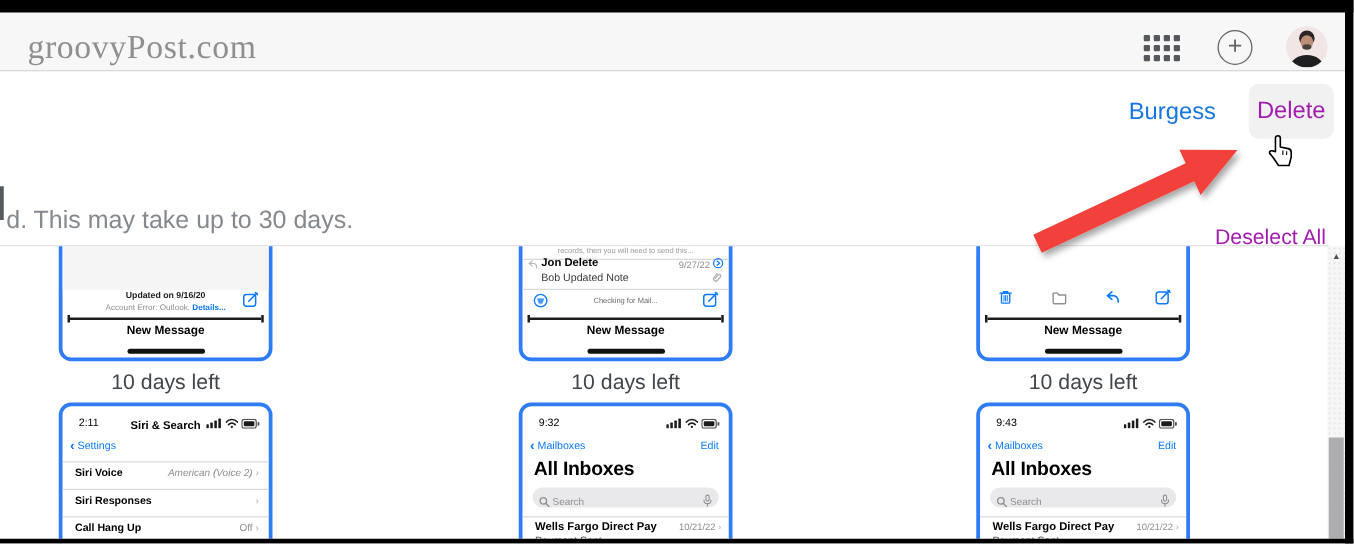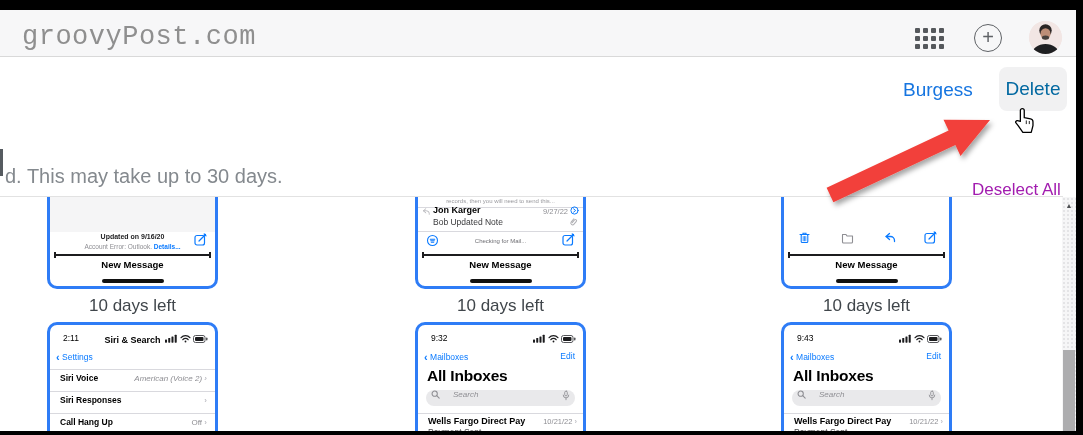--- a/index.html
+++ b/index.html
@@ -7,30 +7,30 @@
   body { font-family:"Liberation Sans", sans-serif; }
   .screen { position:relative; width:1083px; height:435px; background:#fff; overflow:hidden; }
 
   
   .bar-top    { position:absolute; left:0; top:0; width:1083px; height:10px; background:#000; z-index:50; }
   .bar-right  { position:absolute; left:1076px; top:0; width:7px; height:435px; background:#000; z-index:50; }
   .bar-bottom { position:absolute; left:0; top:431px; width:1083px; height:4px; background:#000; z-index:50; }
 
   
   .header { position:absolute; left:0; top:10px; width:1076px; height:47px; background:#f7f7f8; border-bottom:1px solid #d9d9d9; }
-  .watermark { position:absolute; left:22px; top:12px; font-family:Liberation Mono, monospace; font-size:27px; color:#8f8f8f; letter-spacing:.5px; }
+  .watermark { position:absolute; left:22px; top:12px; font-family:Liberation Serif, serif; font-size:27px; color:#8f8f8f; letter-spacing:.5px; }
   .appgrid { position:absolute; left:915px; top:18px; display:grid; grid-template-columns:repeat(4,4.5px); grid-template-rows:repeat(3,4.5px); gap:3.5px; cursor:pointer; }
   .appgrid i { background:#55585c; border-radius:1px; }
   .plusbtn { position:absolute; left:974px; top:14px; width:28px; height:28px; border:1.8px solid #5f6266; border-radius:50%; color:#5f6266; font-size:20px; font-weight:300; display:flex; align-items:center; justify-content:center; cursor:pointer; line-height:1; padding-bottom:2px; }
   .avatar { position:absolute; left:1029px; top:11px; width:33px; height:33px; border-radius:50%; overflow:hidden; background:#f1e4e2; cursor:pointer; }
 
   
   .recover { position:absolute; left:903px; top:79px; font-size:19px; color:#1675e0; cursor:pointer; }
   .delete-btn { position:absolute; left:999px; top:67px; width:68px; height:44px; background:#f1f1f2; border-radius:8px; display:flex; align-items:center; justify-content:center; cursor:pointer; }
-  .delete-btn span { font-size:19px; color:#0369a1; }
+  .delete-btn span { font-size:19px; color:#a21caf; }
   .notice { position:absolute; left:5px; top:165px; font-size:20px; color:#84898e; }
   .letter-frag { position:absolute; left:0; top:149px; width:3px; height:27px; background:#565b60; }
   .deselect { position:absolute; left:972px; top:180px; font-size:17px; color:#a21caf; cursor:pointer; }
 
   .scroll-top-line { position:absolute; left:0; top:196px; width:1063px; border-top:1px solid #e2e2e2; }
 
   
   .viewport { position:absolute; left:0; top:197px; width:1063px; height:234px; overflow:hidden; }
   .phone { position:absolute; width:171px; height:214px; border:3px solid #2e7cf6; border-radius:10px; background:#fff; overflow:hidden; cursor:pointer; }
   .p1 { left:47px; }  .p2 { left:415px; }  .p3 { left:781px; }
@@ -60,21 +60,21 @@
   .t2-status { top:160px; font-size:6px; color:#6d6d72; }
 
   
   .ptime { left:13px; top:8px; font-size:8.5px; font-weight:400; color:#000; }
   .sticons { position:absolute; right:7px; top:9px; display:flex; gap:2.5px; align-items:center; }
   .pback { left:6px; top:26px; font-size:8.5px; color:#0a7aff; }
   .pback b { font-size:11px; font-weight:700; vertical-align:-1px; }
   .pedit { right:8px; top:26px; font-size:8.5px; color:#0a7aff; }
   .pnavtitle { top:10px; font-size:9px; font-weight:700; color:#000; }
   .bigtitle { left:9px; top:42px; font-size:15.5px; font-weight:800; color:#000; letter-spacing:-.2px; }
-  .searchbar { position:absolute; left:8px; right:8px; top:65px; height:16px; background:#e9e9eb; border-radius:8px; display:flex; align-items:flex-start; padding:0 5px; gap:13px;font-style:italic; }
+  .searchbar { position:absolute; left:8px; right:8px; top:65px; height:16px; background:#e9e9eb; border-radius:8px; display:flex; align-items:flex-end; padding:0 5px; gap:2px; }
   .searchtxt { font-size:8px; color:#8e8e93; flex:1; }
   .mailrow-sender { left:10px; top:91px; font-size:9px; font-weight:700; color:#000; }
   .mailrow-right { right:6px; top:92px; font-size:7.5px; color:#8e8e93; }
   .mailrow-sub { left:10px; top:102px; font-size:8.5px; color:#48484a; }
   .chev { color:#c0c0c6; font-weight:700; }
 
   
   .s-label { left:10px; font-size:8.5px; font-weight:600; color:#000; }
   .s-val { right:8px; font-size:8px; color:#8e8e93; }
 
@@ -147,21 +147,21 @@
       <div class="abs ctr newmsg">New Message</div>
       <div class="homebar"></div>
     </div>
 
     <div class="phone p2 row1">
       <div class="abs ctr t2-top">records, then you will need to send this...</div>
       <div class="sep" style="top:129px;"></div>
       <svg class="abs" style="left:4px; top:129px;" width="9" height="9" viewBox="0 0 13 13" fill="none" stroke="#b9b9bd" stroke-width="1.4" stroke-linecap="round">
         <path d="M5.5 2.5 L2 5.5 L5.5 8.5 M2 5.5 h4.5 a4 4 0 0 1 4 4 v1"></path>
       </svg>
-      <div class="abs t2-sender">Jon Karger</div>
+      <div class="abs t2-sender">Jon Delete</div>
       <div class="abs t2-date"><span>9/27/22</span></div>
       <svg class="abs" style="right:4px; top:128px;" width="9" height="9" viewBox="0 0 10 10" fill="none" stroke="#0a7aff" stroke-width="1.1" stroke-linecap="round">
         <circle cx="5" cy="5" r="4"></circle>
           <path d="M4 3.2 L6.3 5 L4 6.8"></path>
       </svg>
       <div class="abs t2-subject">Bob Updated Note</div>
       <svg class="abs" style="right:5px; top:139px; transform:rotate(40deg);" width="9" height="10" viewBox="0 0 10 11" fill="none" stroke="#b0b0b4" stroke-width="1.1" stroke-linecap="round">
         <path d="M3 2.5 v4.5 a2 2 0 0 0 4 0 V3 a1.3 1.3 0 0 0 -2.6 0 v4"></path>
       </svg>
       <div class="sep" style="top:153px;"></div>

